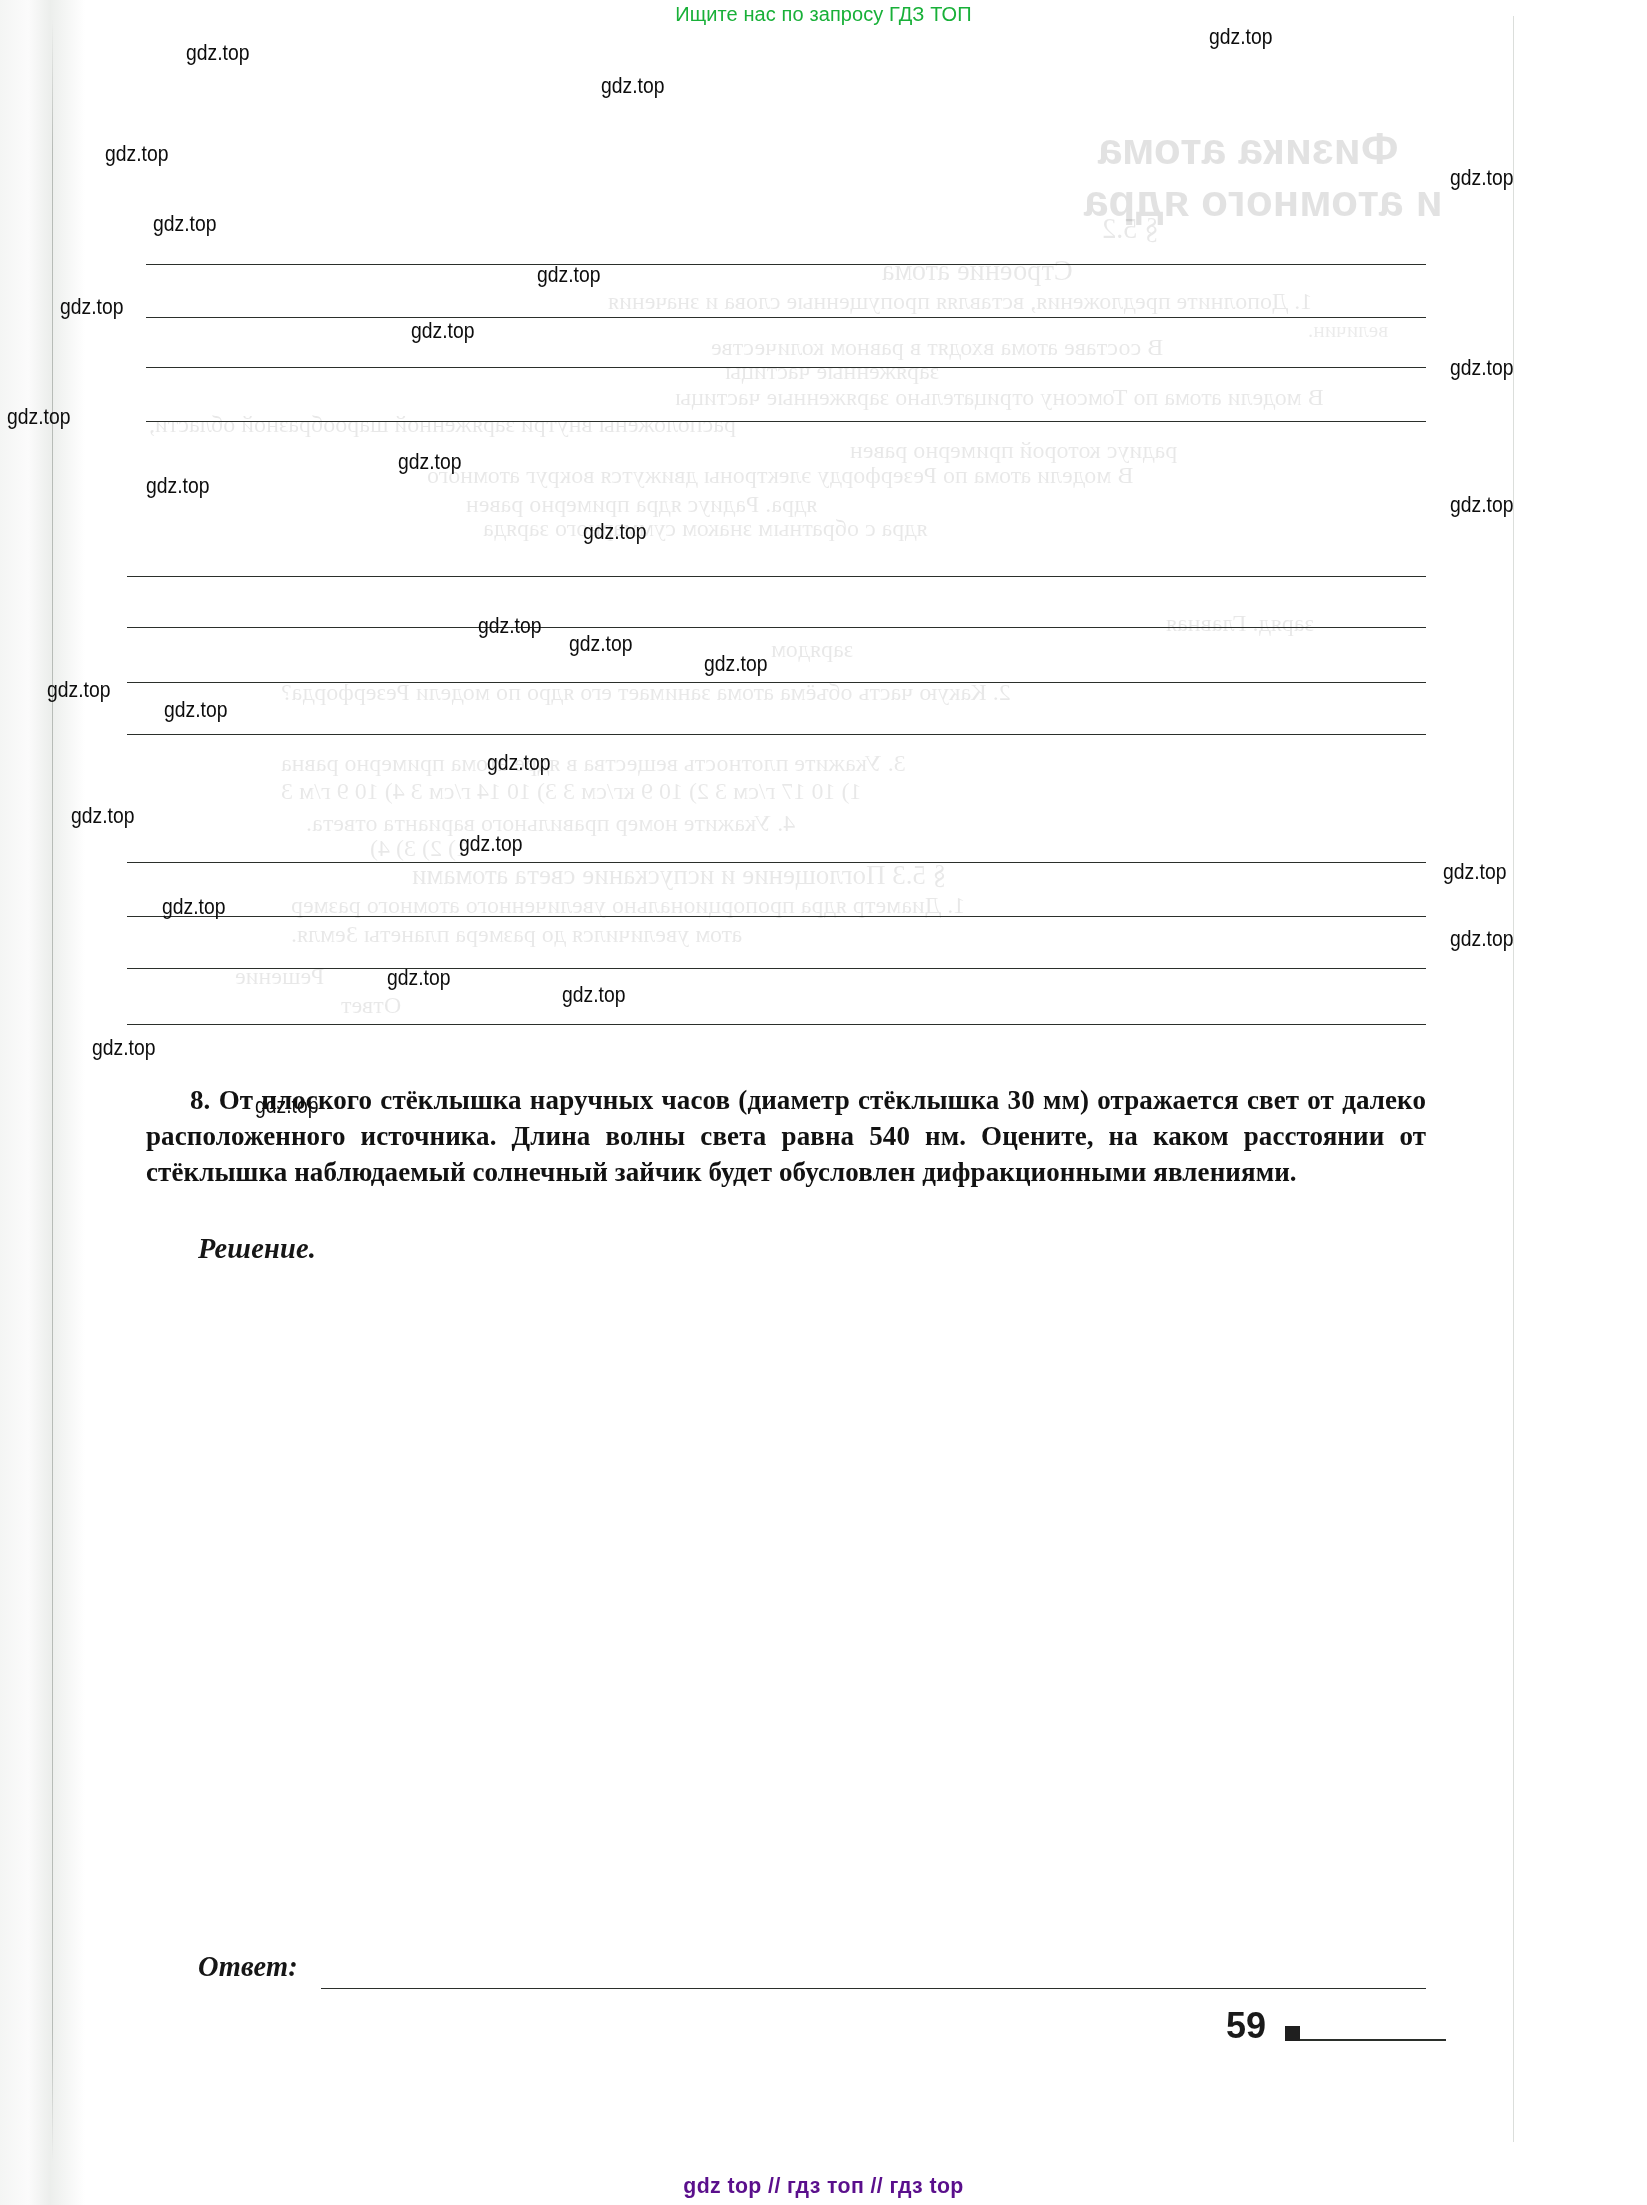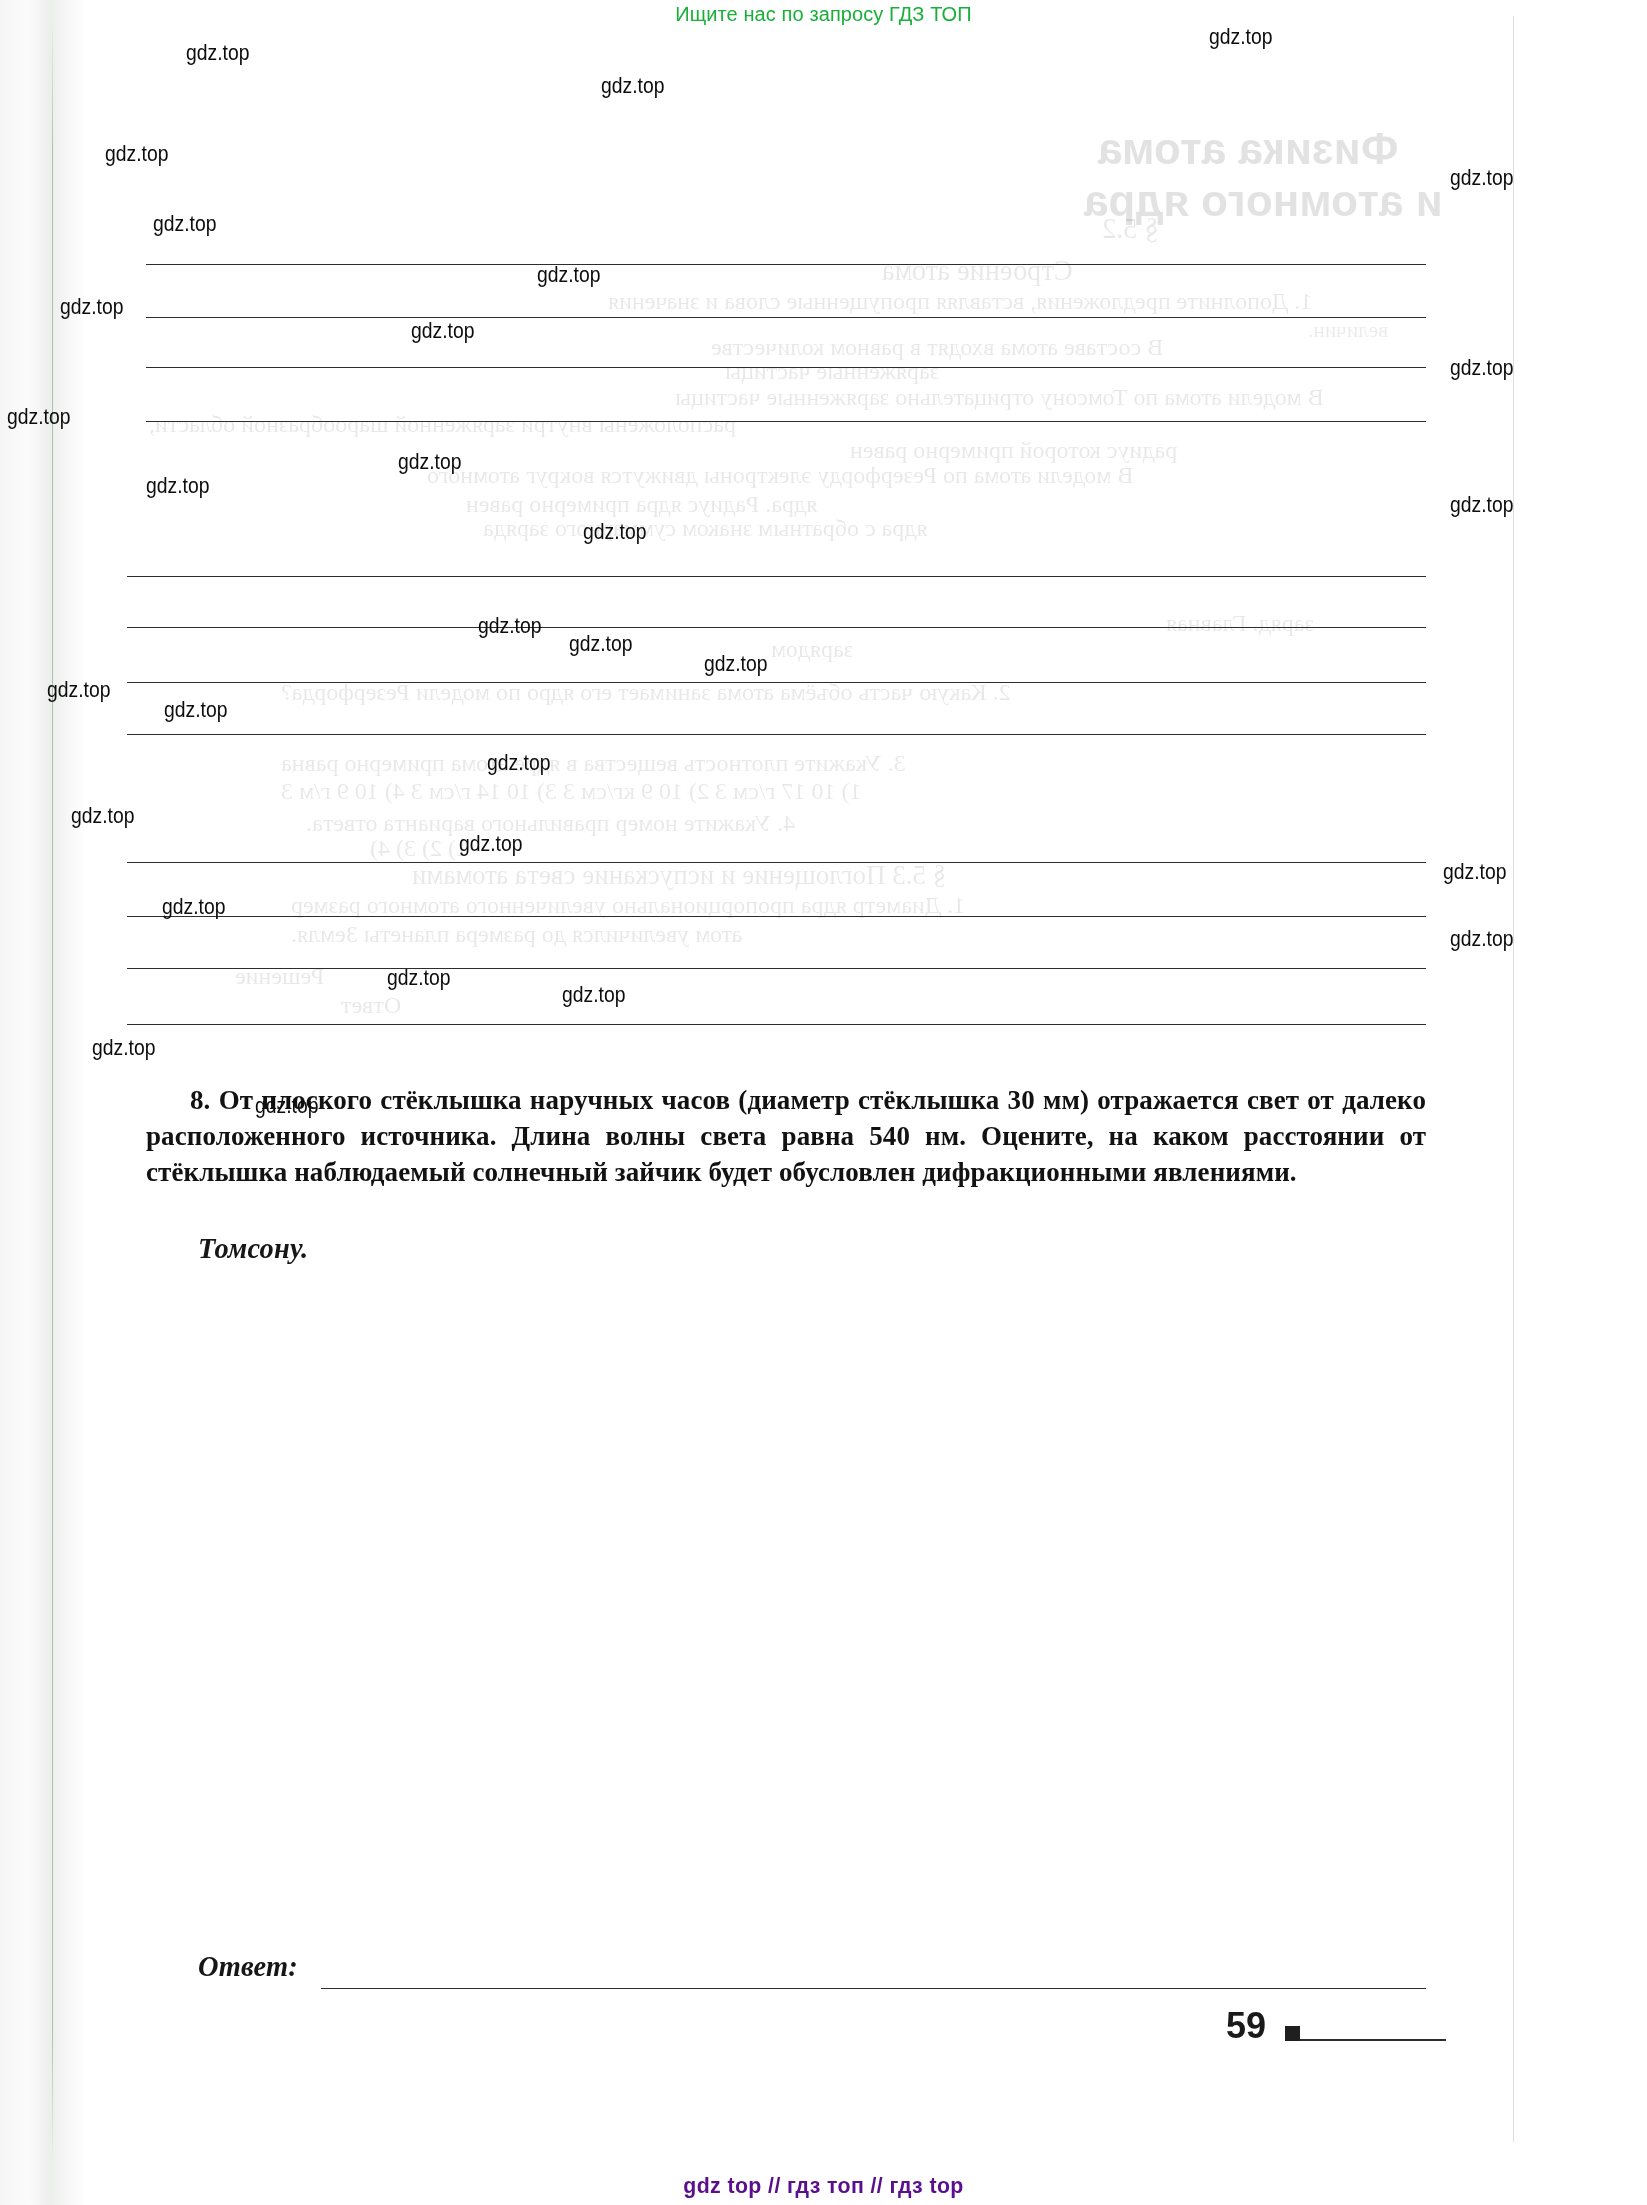--- a/index.html
+++ b/index.html
@@ -231,21 +231,21 @@
   <div class="rule" style="left:127px; top:734px; width:1299px;"></div>
 
 
   <div class="rule" style="left:127px; top:862px; width:1299px;"></div>
   <div class="rule" style="left:127px; top:916px; width:1299px;"></div>
   <div class="rule" style="left:127px; top:968px; width:1299px;"></div>
   <div class="rule" style="left:127px; top:1024px; width:1299px;"></div>
 
   <div class="para indent" style="left:146px; top:1082px; width:1280px;">8. От плоского стёклышка наручных часов (диаметр стёклышка 30 мм) отражается свет от далеко расположенного источника. Длина волны света равна 540 нм. Оцените, на каком расстоянии от стёклышка наблюдаемый солнечный зайчик будет обусловлен дифракционными явлениями.</div>
 
-  <div class="solution-label" style="left:198px; top:1233px;">Томсону.</div>
+  <div class="solution-label" style="left:198px; top:1233px;">Решение.</div>
 
   <div class="answer-label" style="left:198px; top:1951px;">Ответ:</div>
   <div class="answer-rule" style="left:321px; top:1988px; width:1105px;"></div>
 
   <div id="page-num-wrap">
     <div id="page-number">59</div>
     <div id="page-num-square"></div>
     <div id="page-num-rule"></div>
   </div>
 </div>

